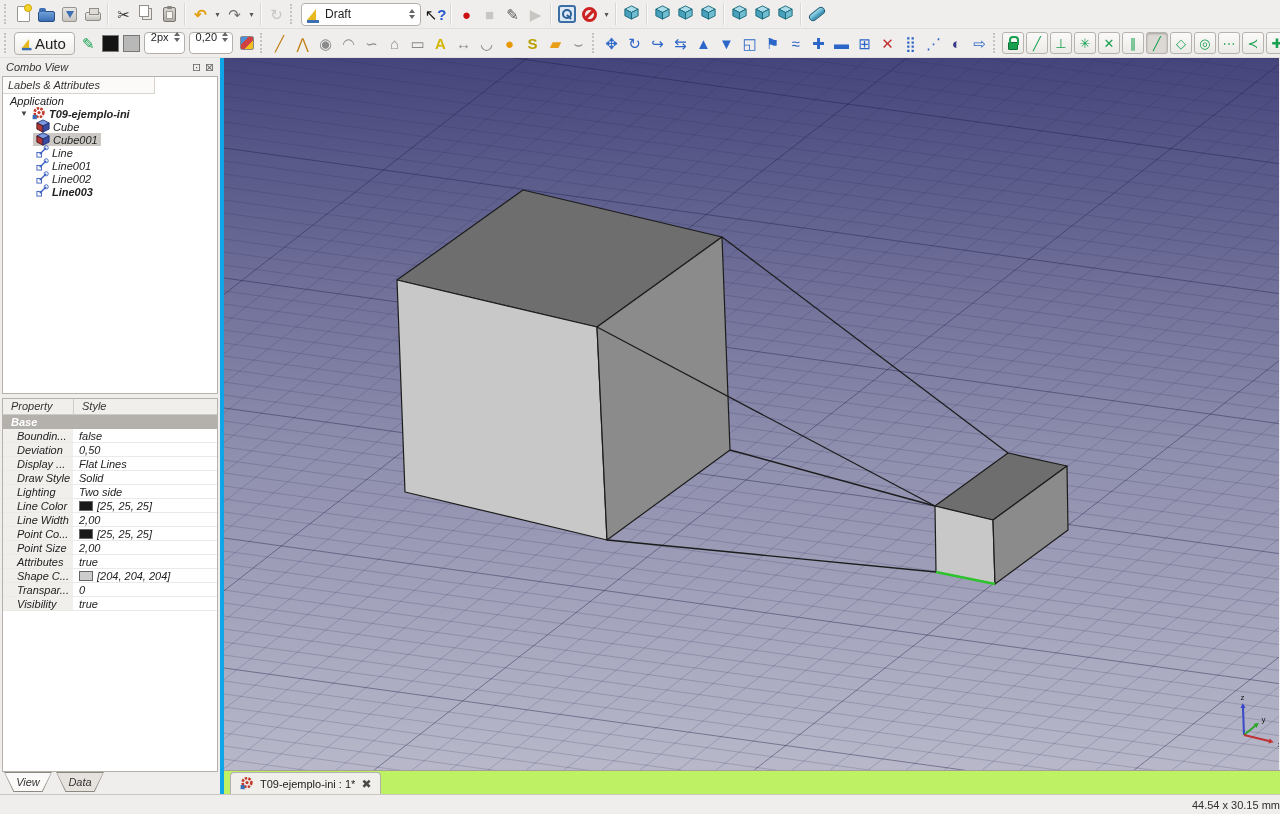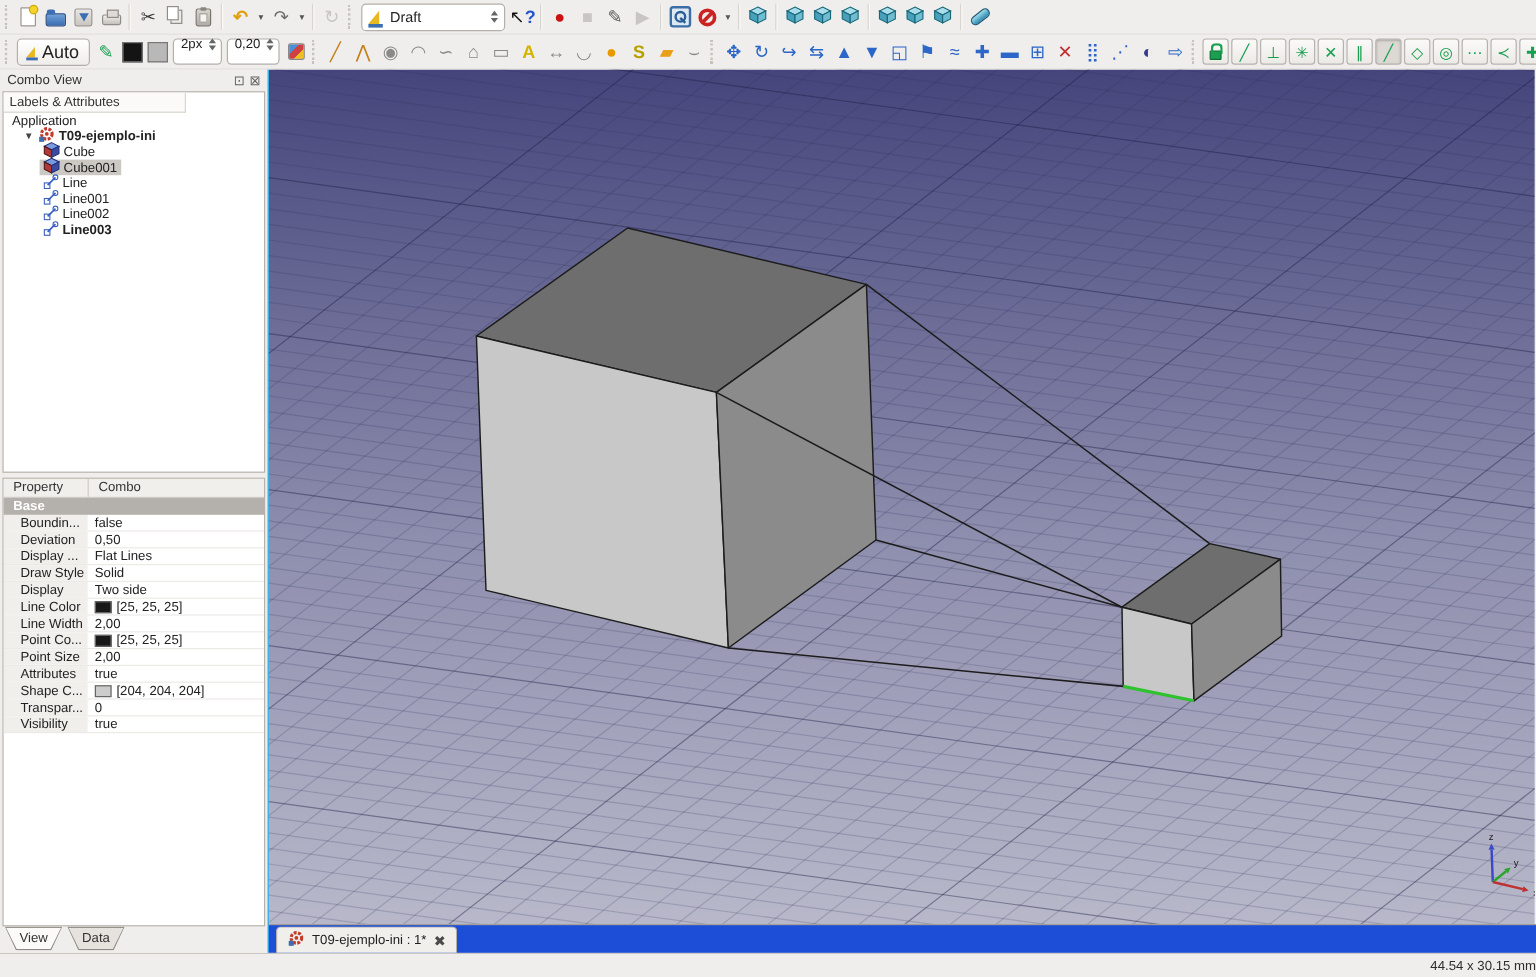--- a/index.html
+++ b/index.html
@@ -55,21 +55,21 @@
   .ic-noclip::before { content:"";position:absolute;left:-2px;top:3px;width:13px;height:3px;background:#cc2222;transform:rotate(-45deg); }
   .ic-capsule { width:18px;height:8px;background:linear-gradient(#9fdcee,#2a8ab0);border:1px solid #1c5a74;border-radius:4px;transform:rotate(-38deg); }
   .ic-style { width:14px;height:14px;border:1px solid #888;border-radius:2px;
     background:linear-gradient(135deg,#4a90d9 33%,#d04040 33%,#d04040 66%,#f0c020 66%); }
   .ic-lock { width:10px;height:8px;background:#18a050;border:1px solid #0e6e36;border-radius:1px;margin-top:6px; }
   .ic-lock::before { content:"";position:absolute;top:-7px;left:0;width:6px;height:7px;border:2px solid #18a050;border-bottom:none;border-radius:4px 4px 0 0; }
   .ic-wb { width:0;height:0;border-left:9px solid transparent;border-bottom:11px solid #e8b820; }
   .ic-wb::after { content:"";position:absolute;left:-9px;top:11px;width:12px;height:3px;background:#3c6eb4; }
   
   .mainrow { display:flex; height:736px; }
-  .leftpanel { width:224px; background:#f0eeec; border-right:1px solid #0ea5e9; display:flex; flex-direction:column; }
+  .leftpanel { width:224px; background:#f0eeec; border-right:4px solid #0ea5e9; display:flex; flex-direction:column;font-style:italic; }
   .dockhdr { height:18px; display:flex; align-items:center; padding:0 4px 0 6px; font-size:11px; color:#333; }
   .dockhdr .sp { flex:1; }
   .dockbtn { width:13px; height:13px; display:flex;align-items:center;justify-content:center; color:#666; font-size:11px; }
   .ptabs { display:flex; height:21px; padding:0 0 0 4px; align-items:flex-end; gap:1px; }
   .ptab { padding:3px 12px 2px; font-size:11px; border:1px solid #b5b1ab; border-bottom:none;
     border-radius:3px 3px 0 0; background:#e2dfda; color:#333; }
   .ptab.active { background:#fbfaf8; font-weight:bold; }
   .treewrap { background:#fff; border:1px solid #b5b1ab; margin:0 2px; height:318px; overflow:hidden; }
   .treehdr { height:17px; line-height:16px; padding-left:5px; border-bottom:1px solid #d8d5d0;
     border-right:1px solid #d8d5d0; width:152px; color:#333; background:#fbfaf8; }
@@ -90,21 +90,21 @@
   .pswatch { width:14px; height:10px; border:1px solid #666; display:inline-block; }
   .btabs { height:22px; display:flex; align-items:flex-start; padding-left:2px; gap:0; }
   .btab { position:relative; width:52px; height:20px; }
   .btab .shape { position:absolute; inset:0; clip-path:polygon(4% 0,96% 0,78% 100%,22% 100%);
     background:#8d8982; }
   .btab .face { position:absolute; inset:1px; clip-path:polygon(4% 0,96% 0,78% 100%,22% 100%);
     background:#e6e3de; display:flex; align-items:center; justify-content:center; font-size:11px; color:#333; }
   .btab.active .face { background:#fbfaf8; }
   .vparea { flex:1; display:flex; flex-direction:column; }
   #vp { display:block; width:1055px; height:712px; }
-  .doctabbar { height:24px; background:#1d4ed8; border-top:1px solid #a39f98; display:flex; align-items:flex-end; padding-left:6px; }
+  .doctabbar { height:24px; background:#bef264; border-top:1px solid #a39f98; display:flex; align-items:flex-end; padding-left:6px; }
   .doctab { display:flex; align-items:center; gap:6px; height:22px; padding:0 9px; background:#f1efec;
     border:1px solid #b3afa9; border-bottom:none; border-radius:4px 4px 0 0; font-size:11px; color:#222; }
   .doctab .close { color:#4a4a4a; font-size:12px; font-weight:bold; }
   .statusbar { height:20px; background:#f0eeec; border-top:1px solid #cac6c1; display:flex; align-items:center; }
   .statusbar .dim { margin-left:auto; padding-right:0; font-size:11px; color:#2e2e2e; }
 </style>
 </head>
 <body>
 
 <div class="tb" id="tb1">
@@ -492,21 +492,21 @@
                   <circle cx="11" cy="3" r="2.2" fill="none" stroke="#3a5fc0"></circle>
                 </svg></span>
               <span style="font-weight: bold;">Line003</span>
             </span>
           </div>
         </div>
     </div>
     <div class="propwrap">
       <div class="prophdr">
         <div>Property</div>
-        <div>Combo</div>
+        <div>Style</div>
       </div>
       <div id="proprows">
           <div class="prow group">
             <div class="pl">Base</div>
             <div class="pv"></div>
           </div>
           <div class="prow">
             <div class="pl">Boundin...</div>
             <div class="pv">
               <span>false</span>
@@ -524,21 +524,21 @@
               <span>Flat Lines</span>
             </div>
           </div>
           <div class="prow">
             <div class="pl">Draw Style</div>
             <div class="pv">
               <span>Solid</span>
             </div>
           </div>
           <div class="prow">
-            <div class="pl">Display</div>
+            <div class="pl">Lighting</div>
             <div class="pv">
               <span>Two side</span>
             </div>
           </div>
           <div class="prow">
             <div class="pl">Line Color</div>
             <div class="pv">
               <span class="pswatch" style="background: rgb(25, 25, 25);"></span>
               <span>[25, 25, 25]</span>
             </div>

